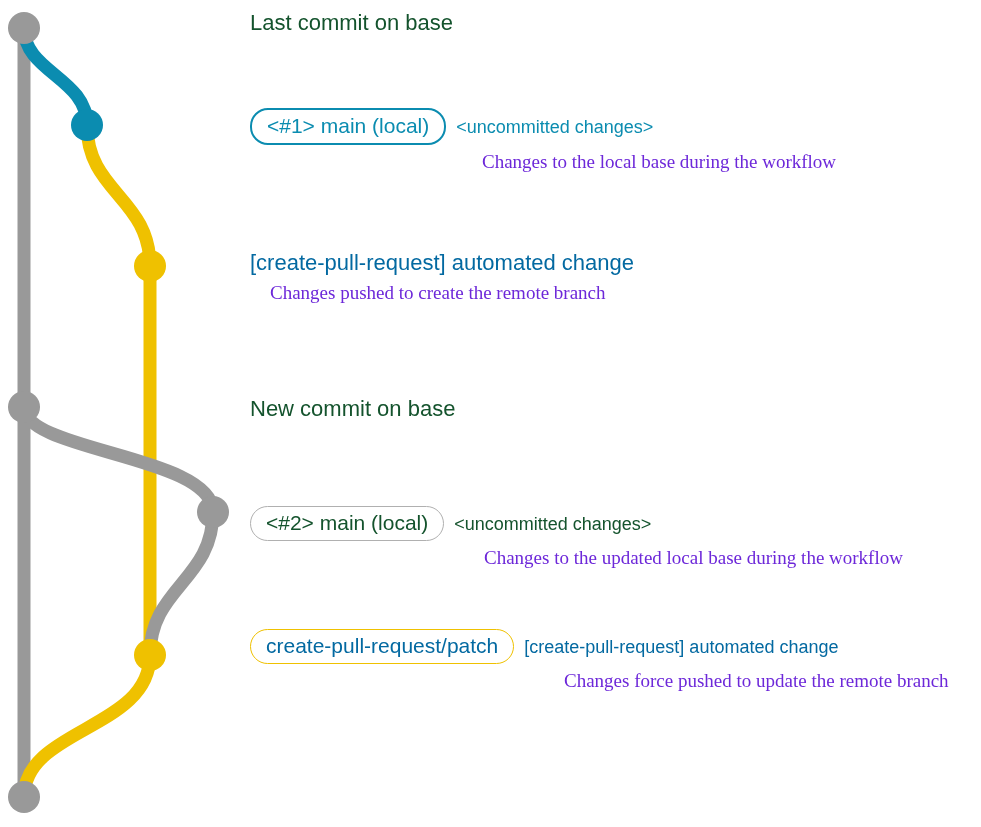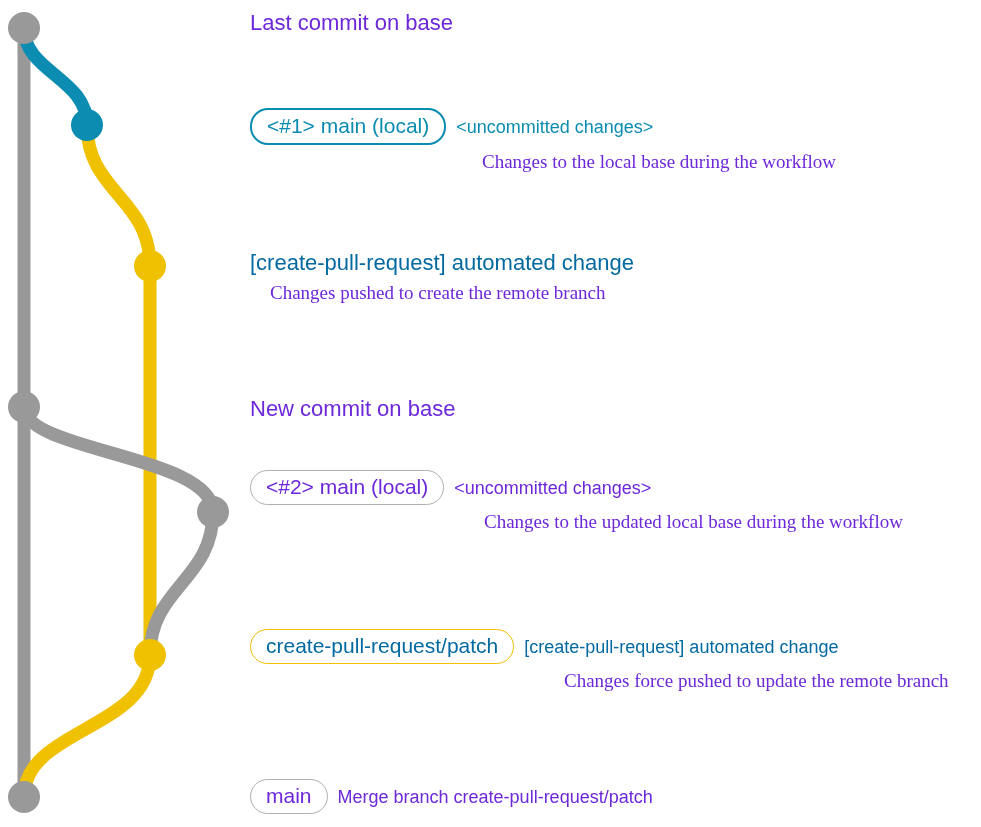--- a/index.html
+++ b/index.html
@@ -83,31 +83,31 @@
     font-size: 19px;
     line-height: 22px;
     color: #6d28d9;
     white-space: nowrap;
     margin-top: 6px;
   }
 
   
   .c-teal   { color: #0b8cb0; }
   .c-yellow { color: #0369a1; }
-  .c-gray   { color: #6d28d9; }
+  .c-gray   { color: #14532d; }
   .b-teal   { border-color: #0b8cb0; }
   .b-yellow { border-color: #efc100; }
   .b-gray   { border-color: #b0b0b0; }
 
   
   #row-last-commit   { top: 10px;  }
   #row-commit-1      { top: 108px; }
   #row-commit-2      { top: 250px; }
   #row-new-commit    { top: 396px; }
-  #row-commit-3      { top: 470px; }
+  #row-commit-3      { top: 506px; }
   #row-commit-4      { top: 629px; }
   #row-merge         { top: 779px; }
 
   #row-commit-1 .desc { margin-left: 232px; }
   #row-commit-2 .desc { margin-left: 20px;  }
   #row-commit-3 .desc { margin-left: 234px; }
   #row-commit-4 .desc { margin-left: 314px; }
 </style>
 </head>
 <body>
@@ -175,20 +175,14 @@
   </div>
 
   <div class="row" id="row-commit-4">
     <div class="row-line">
       <span class="pill thin b-yellow c-yellow">create-pull-request/patch</span>
       <span class="subject c-yellow">[create-pull-request] automated change</span>
     </div>
     <div class="desc">Changes force pushed to update the remote branch</div>
   </div>
 
-  <div class="row" id="row-merge">
-    <div class="row-line">
-      <span class="pill thin b-gray c-gray">main</span>
-      <span class="subject c-gray">Merge branch create-pull-request/patch</span>
-    </div>
-  </div>
 
 </div>
 
 </body></html>

